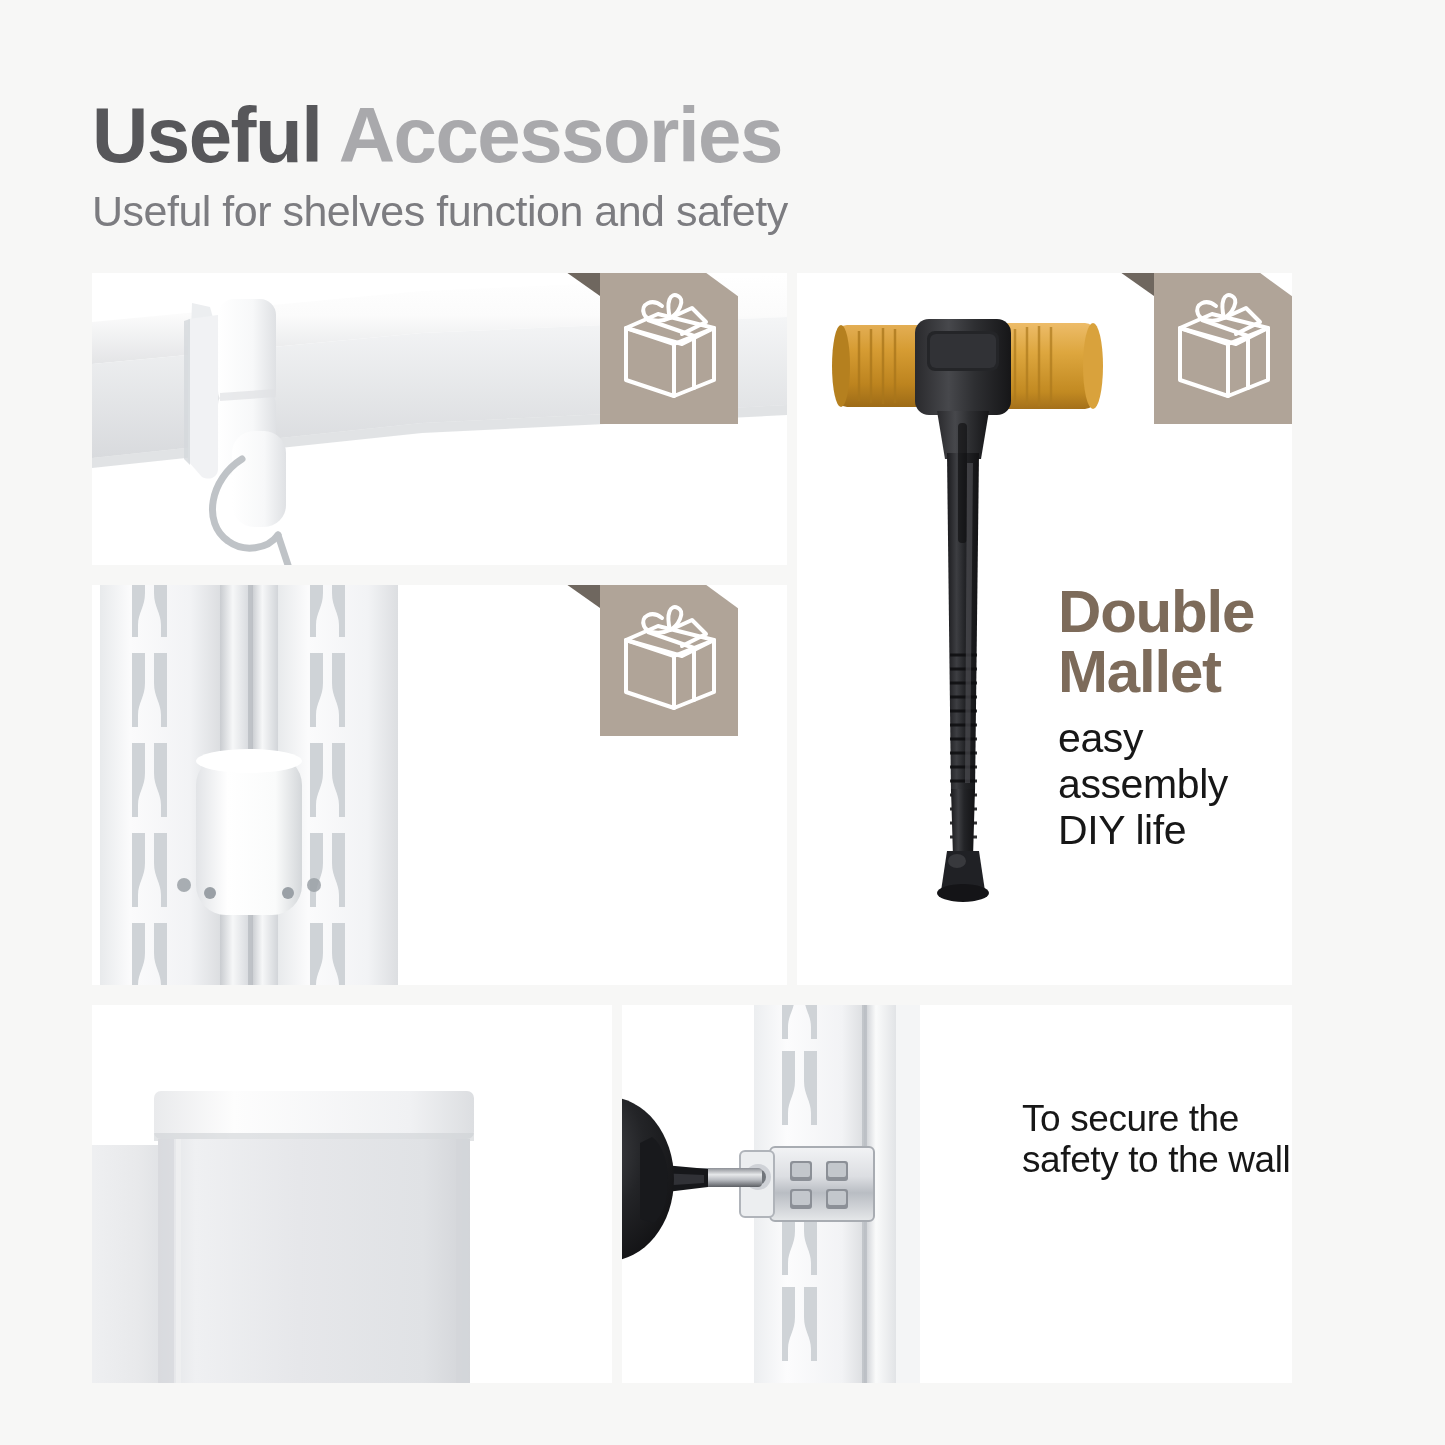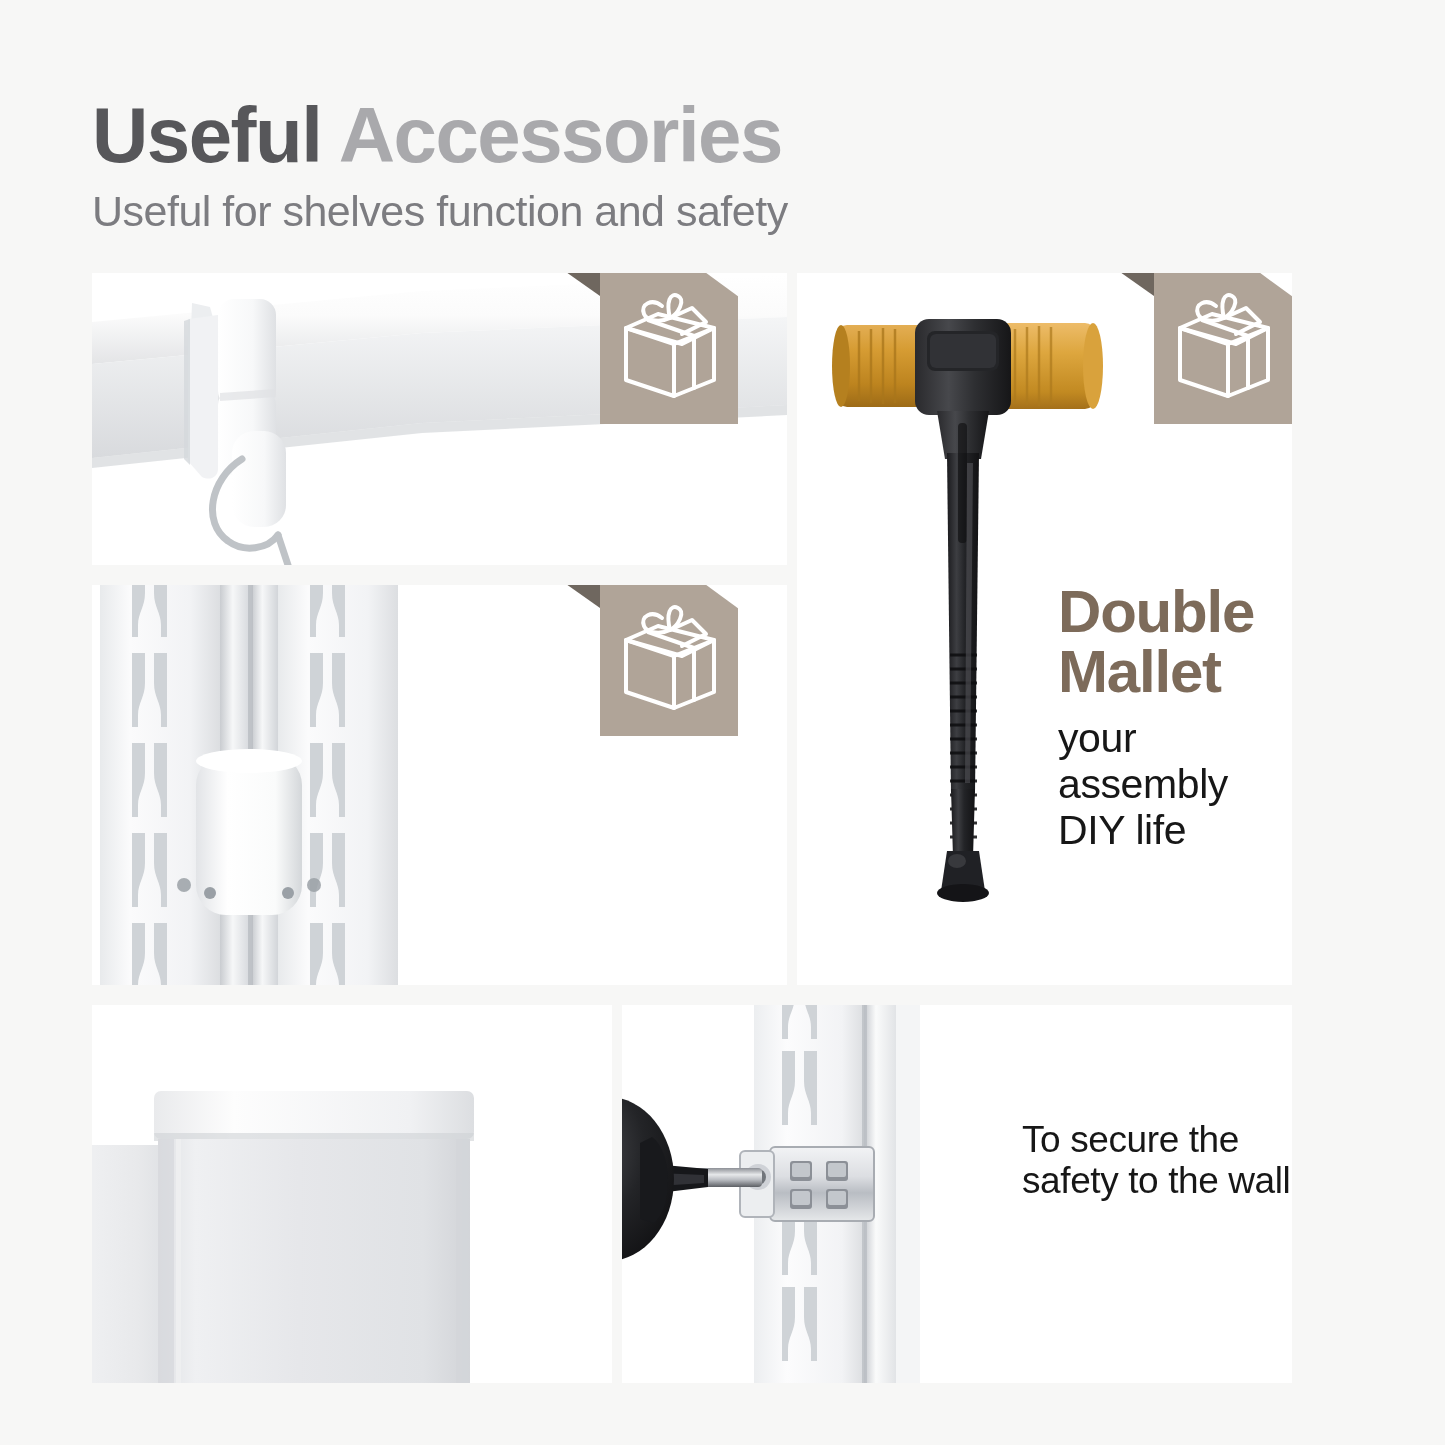--- a/index.html
+++ b/index.html
@@ -55,21 +55,21 @@
     color:#171717; font-weight:400; letter-spacing:-0.4px; line-height:1.12;
     margin-top:8px;
   }
 
   #t-mallet  { left:1058px; top:570px; }
   #t-mallet .head{ font-size:60px; }
   #t-mallet .body{ font-size:41px; margin-top:14px; }
 
   #t-wall    { left:1022px; top:1095px; }
   #t-wall   .head{ font-size:48px; }
-  #t-wall   .body{ font-size:37px; margin-top:24px; }
+  #t-wall   .body{ font-size:37px; margin-top:3px; }
 
   
   .art{ position:absolute; left:0; top:0; width:100%; height:100%; }
 </style>
 </head>
 <body>
 
 <div class="page">
 
   <div class="header">
@@ -312,21 +312,21 @@
         </g>
       </svg>
     </div>
 
     <div class="txt" id="t-mallet" style="left:261px; top:297px;margin-top:12px;">
       <div class="head">
         <div>Double</div>
         <div>Mallet</div>
       </div>
       <div class="body">
-        <div>your assembly</div>
+        <div>easy assembly</div>
         <div>DIY life</div>
       </div>
     </div>
   </div>
 
   <div class="panel" id="panel-postcap">
     <svg class="art" viewBox="0 0 520 378" preserveAspectRatio="none">
       <defs>
         <linearGradient id="capTop" x1="0" y1="0" x2="1" y2="0">
           <stop offset="0" stop-color="#e9eaec"></stop>

